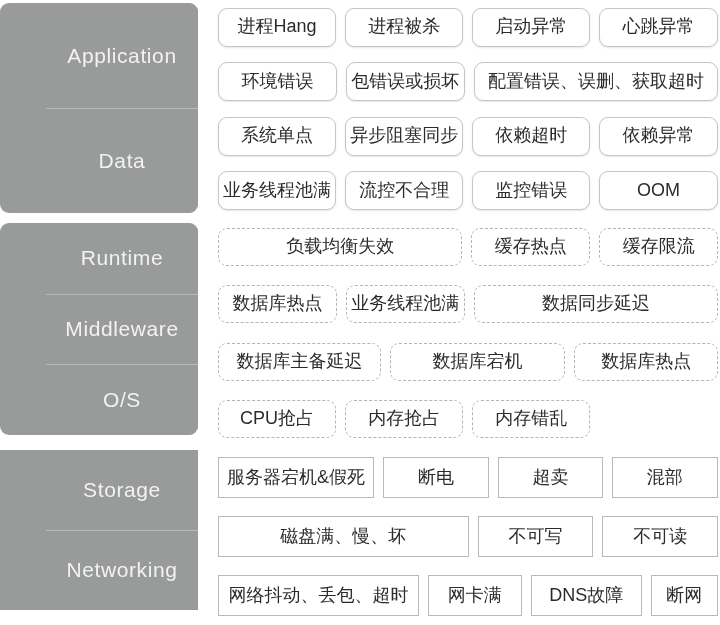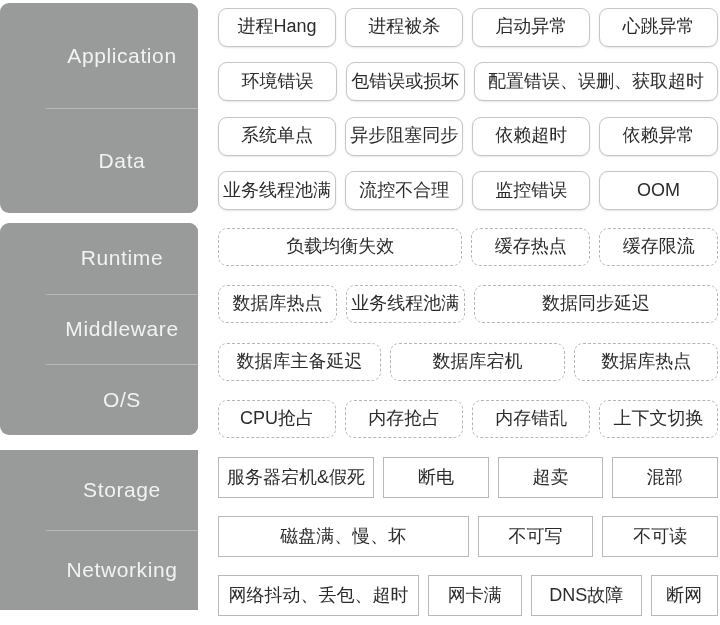--- a/index.html
+++ b/index.html
@@ -194,21 +194,20 @@
       </div>
       <div class="card-row">
         <div class="card dashed-round" style="flex: 0 0 calc(33.75% - 6.6px);">数据库主备延迟</div>
         <div class="card dashed-round" style="flex: 0 0 calc(36.25% - 6.6px);">数据库宕机</div>
         <div class="card dashed-round" style="flex: 0 0 calc(30% - 6.6px);">数据库热点</div>
       </div>
       <div class="card-row">
         <div class="card dashed-round" style="flex: 0 0 calc(25% - 7.35px);">CPU抢占</div>
         <div class="card dashed-round" style="flex: 0 0 calc(25% - 7.35px);">内存抢占</div>
         <div class="card dashed-round" style="flex: 0 0 calc(25% - 7.35px);">内存错乱</div>
-        <div class="card dashed-round" style="flex: 0 0 calc(25% - 7.35px);">上下文切换</div>
       </div>
     </div>
   </div>
 
   <div class="band band-infra">
     <div class="layer-col">
       <div class="layer-cell">
         <span>Storage</span>
       </div>
       <div class="layer-cell">

